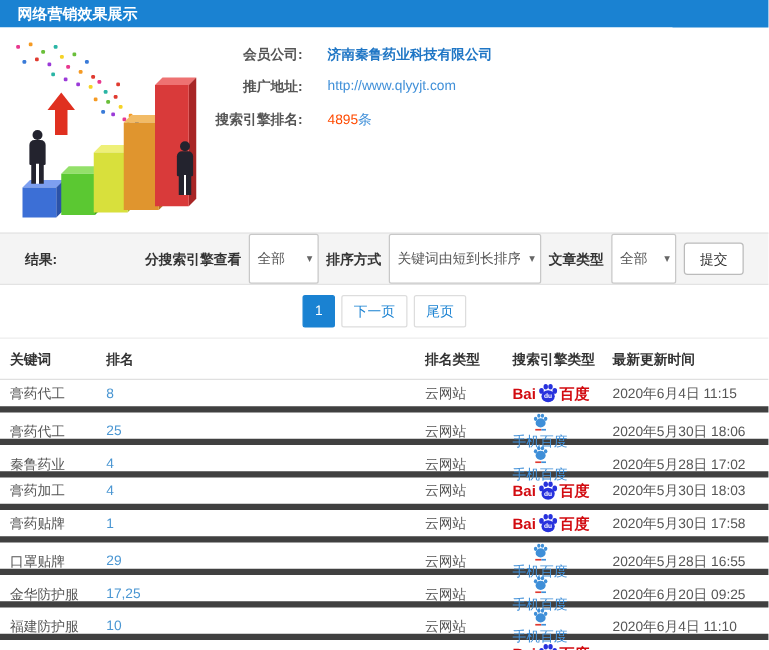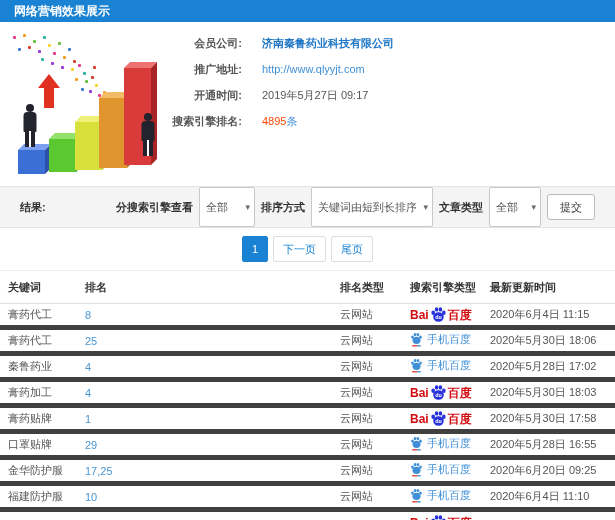--- a/index.html
+++ b/index.html
@@ -81,21 +81,21 @@
 
   
   .table { position:absolute; top:270px; left:0; width:615px; }
   .trow, .thead { display:grid; grid-template-columns:77px 255px 70px 80px auto; align-items:center; padding-left:8px; }
   .thead { height:34px; font-size:11px; font-weight:bold; color:#333; border-top:1px solid #ededed; border-bottom:1px solid #e0e0e0; }
   .trow { height:26px; font-size:11px; color:#555; border-bottom:5px solid #404040; }
   .rank-link { color:#4a96d2; text-decoration:none; }
 
   .baidu-logo { display:inline-flex; align-items:center; font-weight:bold; color:#d20b10; font-size:12px; line-height:1; }
   .paw-big { width:17px; height:17px; margin:0 1px; }
-  .mobile-baidu { display:inline-flex; align-items:center; gap:4px; line-height:1; }
+  .mobile-baidu { display:inline-flex; align-items:center; gap:4px; line-height:1;flex-direction:column; }
   .paw-small { width:13px; height:15px; }
   .mb-label { font-style:normal; font-size:11px; color:#3f8fd8; }
 </style>
 </head>
 <body>
 
 <div class="page">
 
   <div class="header">
     <div class="title">网络营销效果展示</div>
@@ -149,24 +149,20 @@
     <div class="info-rows">
       <div class="info-row">
         <span class="info-label">会员公司:</span>
         <span class="info-value v-link">济南秦鲁药业科技有限公司</span>
       </div>
       <div class="info-row">
         <span class="info-label">推广地址:</span>
         <span class="info-value v-url">http://www.qlyyjt.com</span>
       </div>
       <div class="info-row">
-        <span class="info-label">开通时间:</span>
-        <span class="info-value">2019年5月27日 09:17</span>
-      </div>
-      <div class="info-row">
         <span class="info-label">搜索引擎排名:</span>
         <span class="info-value"><span class="v-count-num">4895</span><span class="v-count-unit">条</span></span>
       </div>
     </div>
   </div>
 
   <div class="filter-bar">
     <span class="result-label">结果:</span>
     <div class="filter-controls">
       <span class="f-label">分搜索引擎查看</span>

